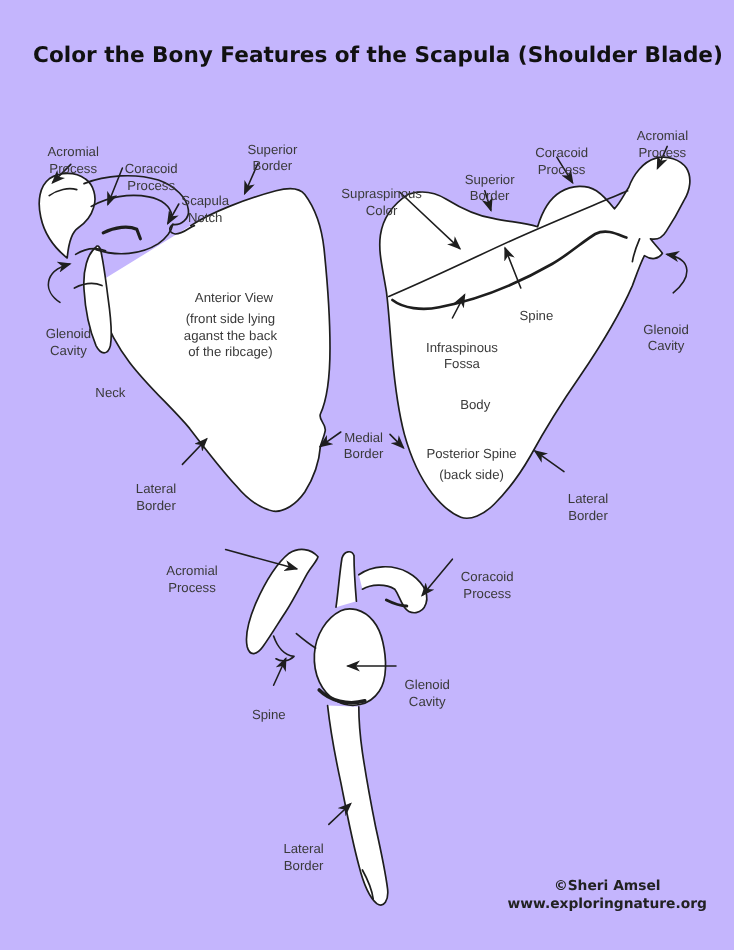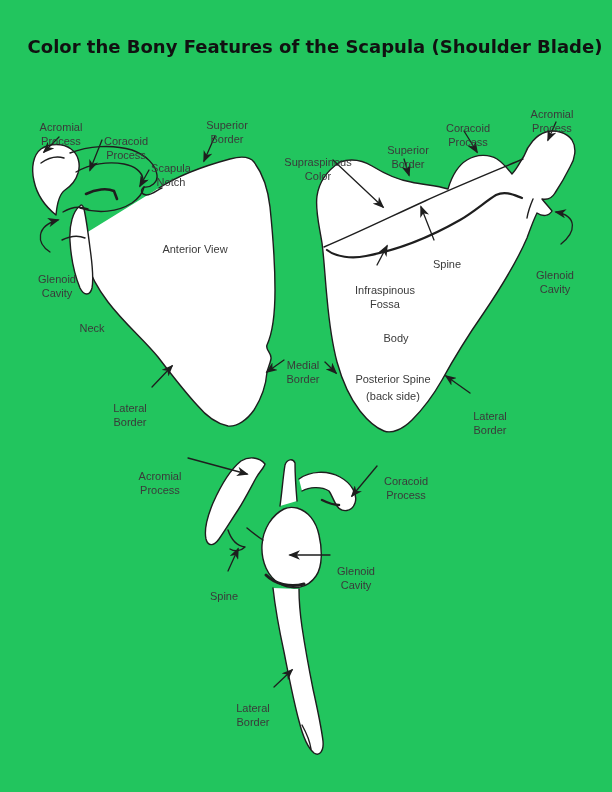--- a/index.html
+++ b/index.html
@@ -1,17 +1,17 @@
 <!DOCTYPE html>
 <html><head>
 <meta charset="utf-8">
 <style>
   html,body{margin:0;padding:0;background:#fff;}
   .page{
-    position:relative;width:612px;height:792px;background:#22c55e;
+    position:relative;width:612px;height:792px;background:#c4b5fd;
     font-family:"Liberation Sans", sans-serif;overflow:hidden;
   }
   .title{
     position:absolute;top:36px;left:315px;transform:translateX(-50%);
     white-space:nowrap;font-family:"DejaVu Sans", sans-serif;
     font-weight:bold;font-size:18px;color:#111;letter-spacing:0px;
   }
   svg.art{position:absolute;left:0;top:0;}
   .lbl{
     position:absolute;transform:translateX(-50%);
@@ -156,20 +156,23 @@
 
   <div class="lbl" style="left:61px;top:104px">Acromial
 Process</div>
   <div class="lbl" style="left:126px;top:118px">Coracoid
 Process</div>
   <div class="lbl" style="left:171px;top:145px">Scapula
 Notch</div>
   <div class="lbl" style="left:227px;top:102px">Superior
 Border</div>
   <div class="lbl" style="left:195px;top:226px">Anterior View</div>
+  <div class="lbl" style="left:192px;top:243px">(front side lying
+aganst the back
+of the ribcage)</div>
   <div class="lbl" style="left:57px;top:256px">Glenoid
 Cavity</div>
   <div class="lbl" style="left:92px;top:305px">Neck</div>
   <div class="lbl" style="left:130px;top:385px">Lateral
 Border</div>
   <div class="lbl" style="left:303px;top:342px">Medial
 Border</div>
 
   <div class="lbl" style="left:318px;top:139px">Supraspinous
 Color</div>
@@ -193,14 +196,16 @@
   <div class="lbl" style="left:160px;top:453px">Acromial
 Process</div>
   <div class="lbl" style="left:406px;top:458px">Coracoid
 Process</div>
   <div class="lbl" style="left:224px;top:573px">Spine</div>
   <div class="lbl" style="left:356px;top:548px">Glenoid
 Cavity</div>
   <div class="lbl" style="left:253px;top:685px">Lateral
 Border</div>
 
+  <div class="credit"><span>©Sheri Amsel</span>
+<span>www.exploringnature.org</span></div>
 
 </div>
 
 </body></html>

